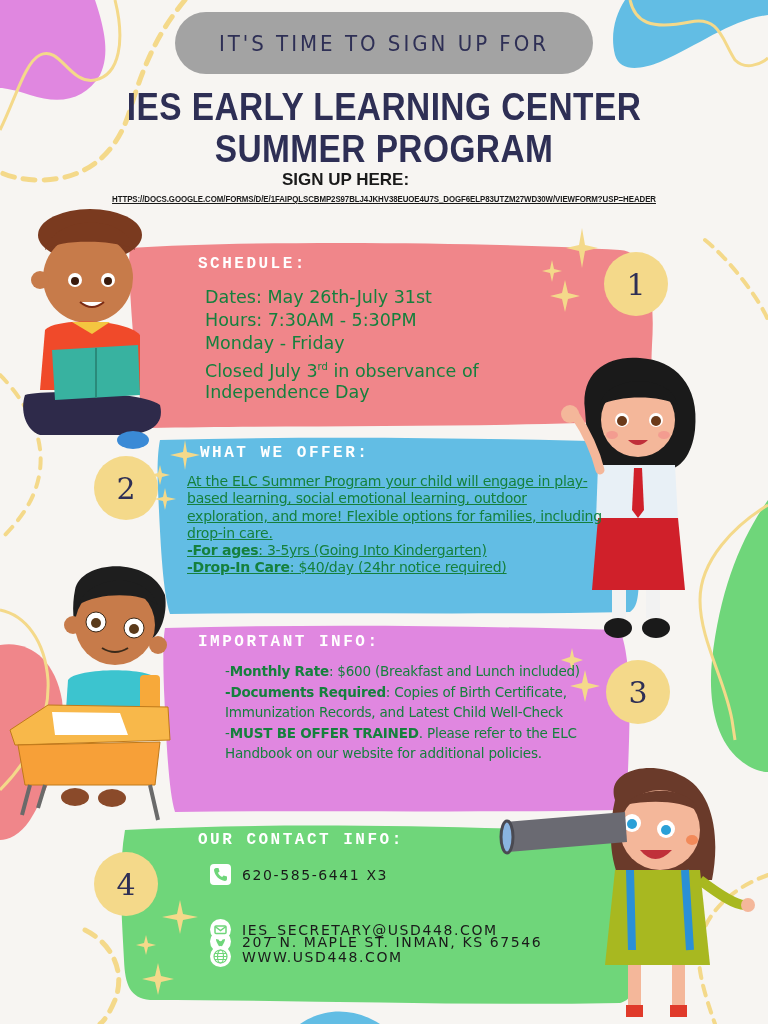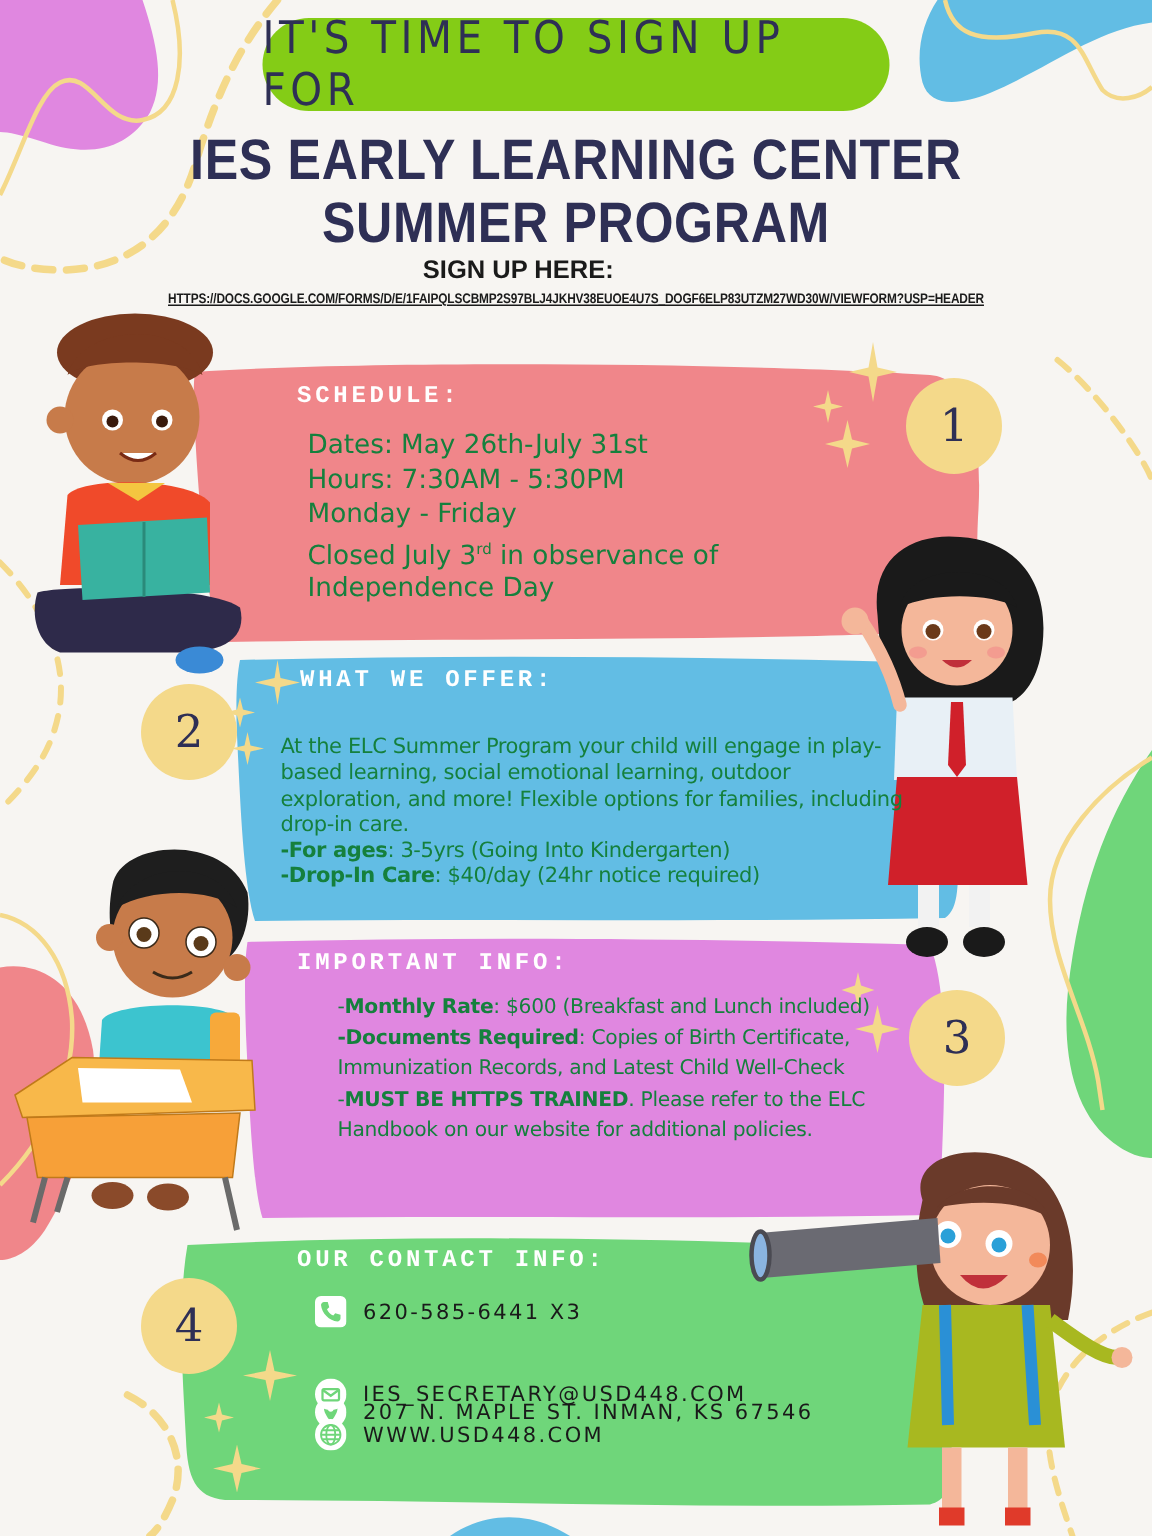--- a/index.html
+++ b/index.html
@@ -9,24 +9,24 @@
     position: relative;
     font-family: "DejaVu Sans", sans-serif;
     color: #2e2f55;
   }
   .abs { position: absolute; }
   svg.bg { position: absolute; left: 0; top: 0; }
 
   
   .pill {
     left: 175px; top: 12px; width: 418px; height: 62px;
-    background: #84cc16; border-radius: 31px;
+    background: #a3a3a3; border-radius: 31px;
     display: flex; align-items: center; justify-content: center;
     font-family: "DejaVu Sans Condensed", "DejaVu Sans", sans-serif;
-    font-size: 30px; letter-spacing: 3px; color: #2e2f55;
+    font-size: 22px; letter-spacing: 3px; color: #2e2f55;
     font-stretch: condensed;
   }
   .title {
     left: 0; width: 768px; text-align: center;
     font-family: "Liberation Sans", sans-serif; font-weight: bold;
     font-size: 38px; line-height: 42px; color: #2e2f55;
     letter-spacing: 0.5px;
     transform: scaleX(0.88); transform-origin: center;
   }
   .signup-label {
@@ -218,32 +218,32 @@
   <div>Hours: 7:30AM - 5:30PM</div>
   <div>Monday - Friday</div>
   <div style="margin-top:1px; line-height:21px;">
     <span>Closed July 3</span><sup>rd</sup><span> in observance of</span><br>
     <span>Independence Day</span>
   </div>
 </div>
 
 <div class="num-badge" style="left:94px; top:456px;">2</div>
 <div class="sec-title" style="left:200px; top:444px;">WHAT WE OFFER:</div>
-<div class="sec-body offer-body" style="left:187px; top:490px; width:420px;">
+<div class="sec-body offer-body" style="left:187px; top:473px; width:420px;text-decoration:underline;">
   <div>At the ELC Summer Program your child will engage in play-based learning, social emotional learning, outdoor exploration, and more! Flexible options for families, including drop-in care.</div>
   <div><b>-For ages</b><span>: 3-5yrs (Going Into Kindergarten)</span></div>
   <div><b>-Drop-In Care</b><span>: $40/day (24hr notice required)</span></div>
 </div>
 
 <div class="num-badge" style="left:606px; top:660px;">3</div>
 <div class="sec-title" style="left:198px; top:633px;">IMPORTANT INFO:</div>
 <div class="sec-body info-body" style="left:186px; top:661px; width:420px;">
   <div><span>-</span><b>Monthly Rate</b><span>: $600 (Breakfast and Lunch included)</span></div>
   <div><b>-Documents Required</b><span>: Copies of Birth Certificate, Immunization Records, and Latest Child Well-Check</span></div>
-  <div><span>-</span><b>MUST BE HTTPS TRAINED</b><span>. Please refer to the ELC Handbook on our website for additional policies.</span></div>
+  <div><span>-</span><b>MUST BE OFFER TRAINED</b><span>. Please refer to the ELC Handbook on our website for additional policies.</span></div>
 </div>
 
 <div class="num-badge" style="left:94px; top:852px;">4</div>
 <div class="sec-title" style="left:198px; top:831px;">OUR CONTACT INFO:</div>
 
 <div class="contact-row" style="top:864px;">
   <span class="c-icon">
     <svg width="21" height="21" viewBox="0 0 21 21">
         <rect x="0" y="0" width="21" height="21" rx="4" fill="#fff"></rect>
         <path d="M6,4 L8.5,4 L9.5,7.5 L8,8.8 C8.8,10.8 10.2,12.2 12.2,13 L13.5,11.5 L17,12.5 L17,15 C17,16 16,17 15,17 C9.5,16.5 4.5,11.5 4,6 C4,5 5,4 6,4 Z" fill="#6fd67a"></path>

